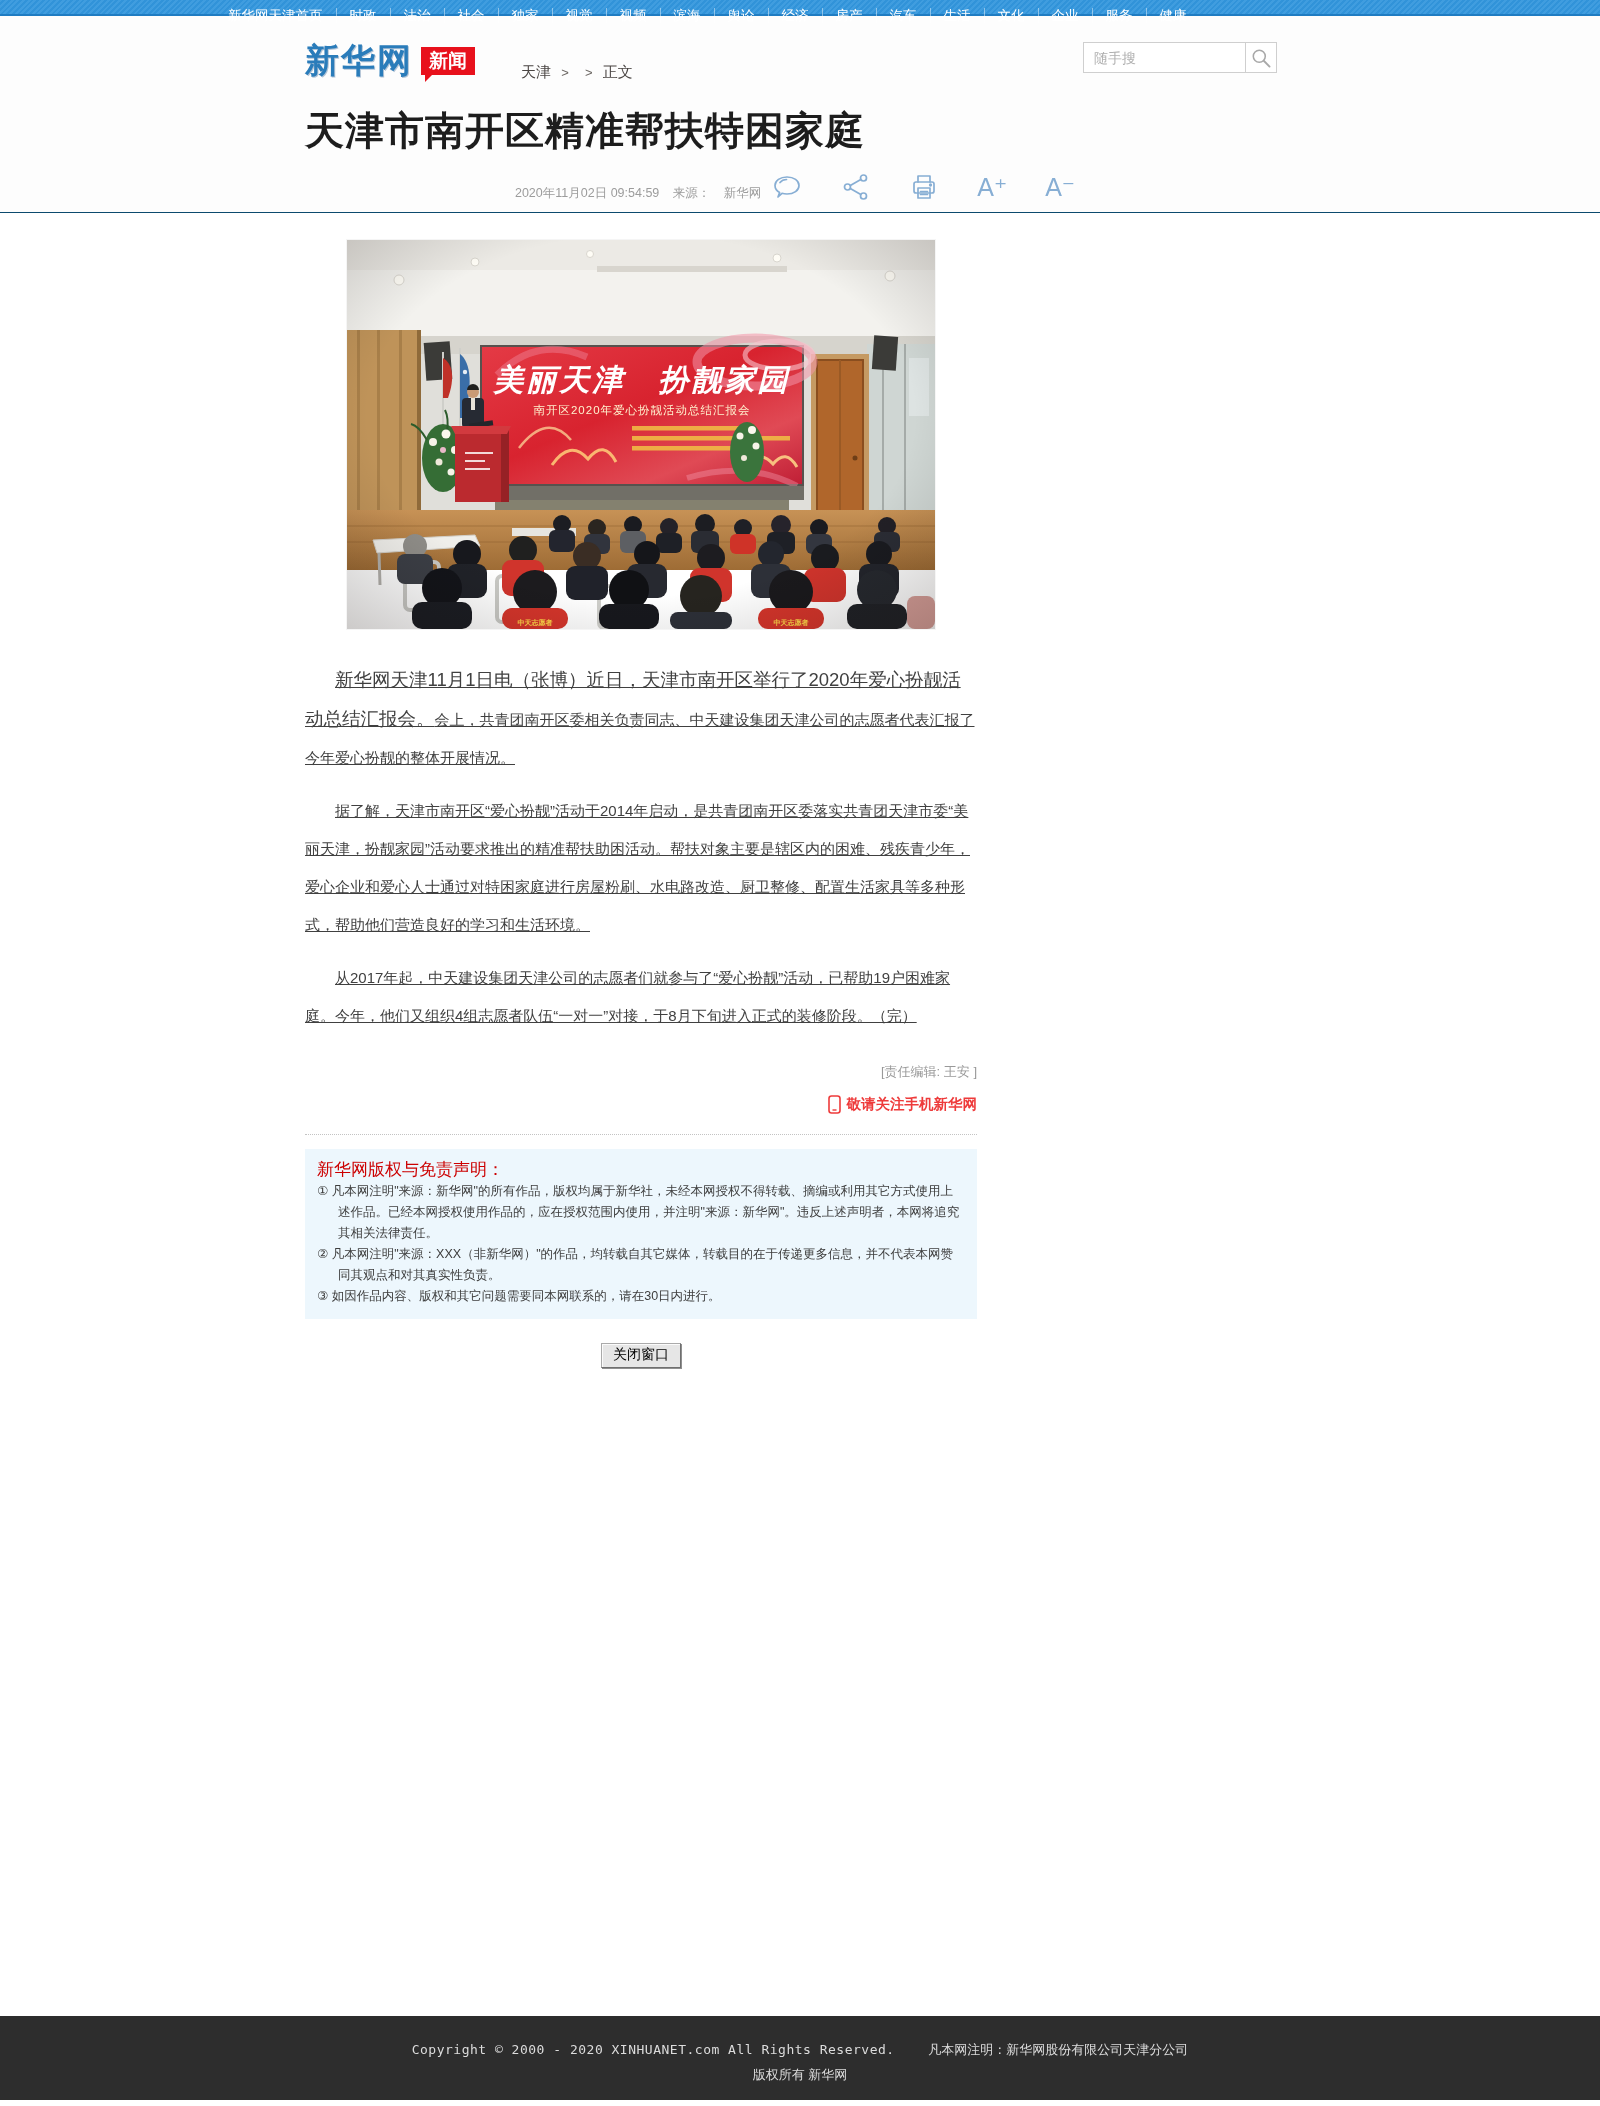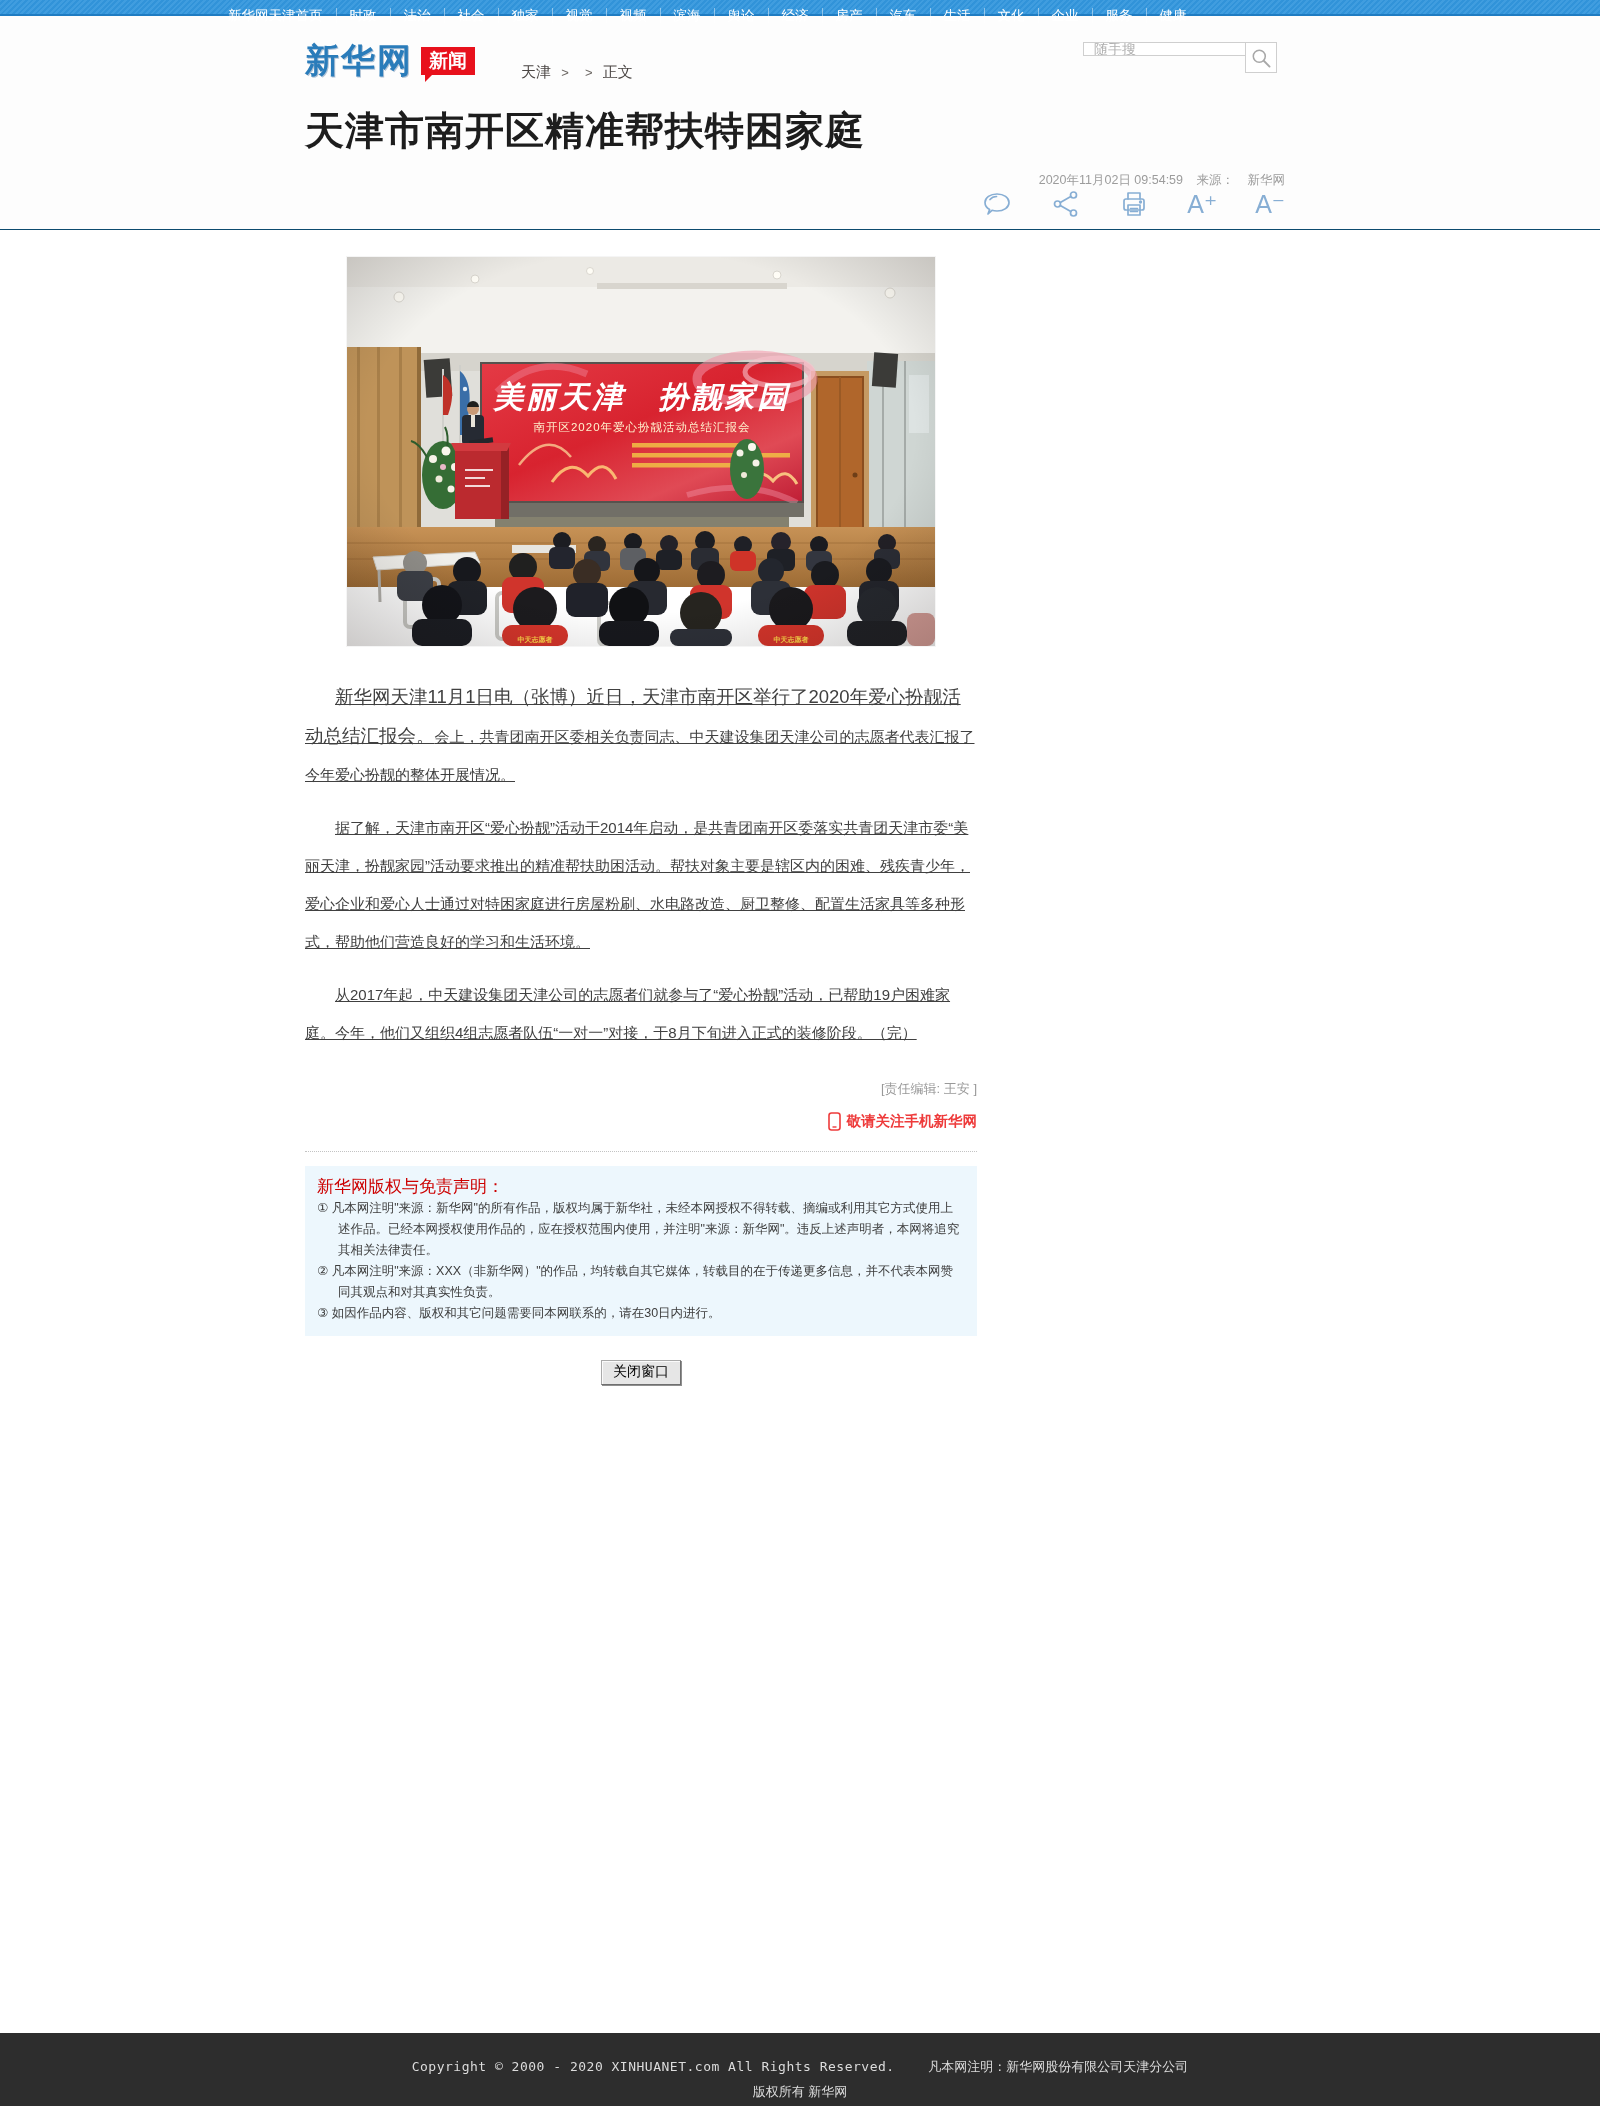--- a/index.html
+++ b/index.html
@@ -38,30 +38,30 @@
   }
   .logo-badge::after {
     content:""; position:absolute; left:4px; bottom:-7px;
     border:4px solid transparent; border-top-color:#e8111c; border-left-color:#e8111c;
   }
   .breadcrumb { margin-left:46px; font-size:15px; color:#4a4543; padding-bottom:2px; }
   .breadcrumb .bc-sep { color:#6b6662; margin:0 6px; font-size:13px; }
   .breadcrumb .bc-cur { color:#4a4543; }
   .search-box { position:absolute; right:18px; top:6px; display:flex; }
   .search-input {
-    width:162px; height:14px; border:1px solid #cfcfcf; border-right:none;
+    width:162px; height:31px; border:1px solid #cfcfcf; border-right:none;
     font-size:14px; padding:0 10px; color:#444; outline:none; background:#fff;
   }
   .search-input::placeholder { color:#b0b0b0; }
   .search-btn {
     width:32px; height:31px; border:1px solid #cfcfcf; background:#fff;
     display:flex; align-items:center; justify-content:center; cursor:pointer;
   }
   .article-title { font-size:39px; font-weight:bold; color:#1d1d1d; margin:20px 0 14px; letter-spacing:1px; }
-  .meta-row { display:flex; justify-content:center; align-items:flex-end; padding-bottom:10px;flex-direction:column; }
+  .meta-row { display:flex; justify-content:center; align-items:flex-end; padding-bottom:10px; }
   .meta { font-size:12.5px; color:#9c9c9c; }
   .meta span { margin-right:10px; }
   .share-tools { display:flex; align-items:center; gap:38px; padding-right:10px; }
   .tool-icon { cursor:pointer; display:flex; align-items:center; }
   .tool-icon svg { stroke:#87aed4; fill:none; stroke-width:1.7; stroke-linecap:round; stroke-linejoin:round; }
   .font-btn { font-size:25px; color:#87aed4; cursor:pointer; line-height:1; font-weight:400; }
 
   
   .main { padding-top:27px; }
   .article-col { width:672px; }

